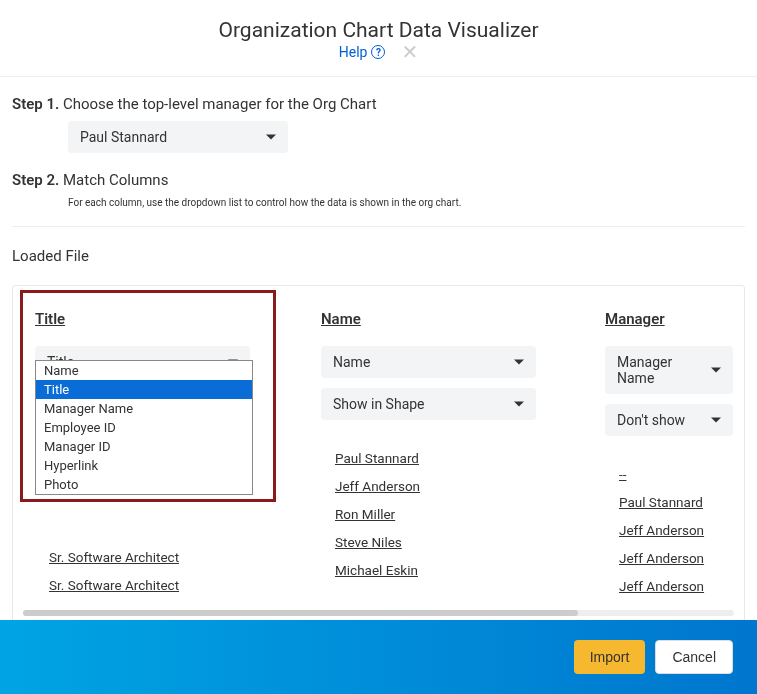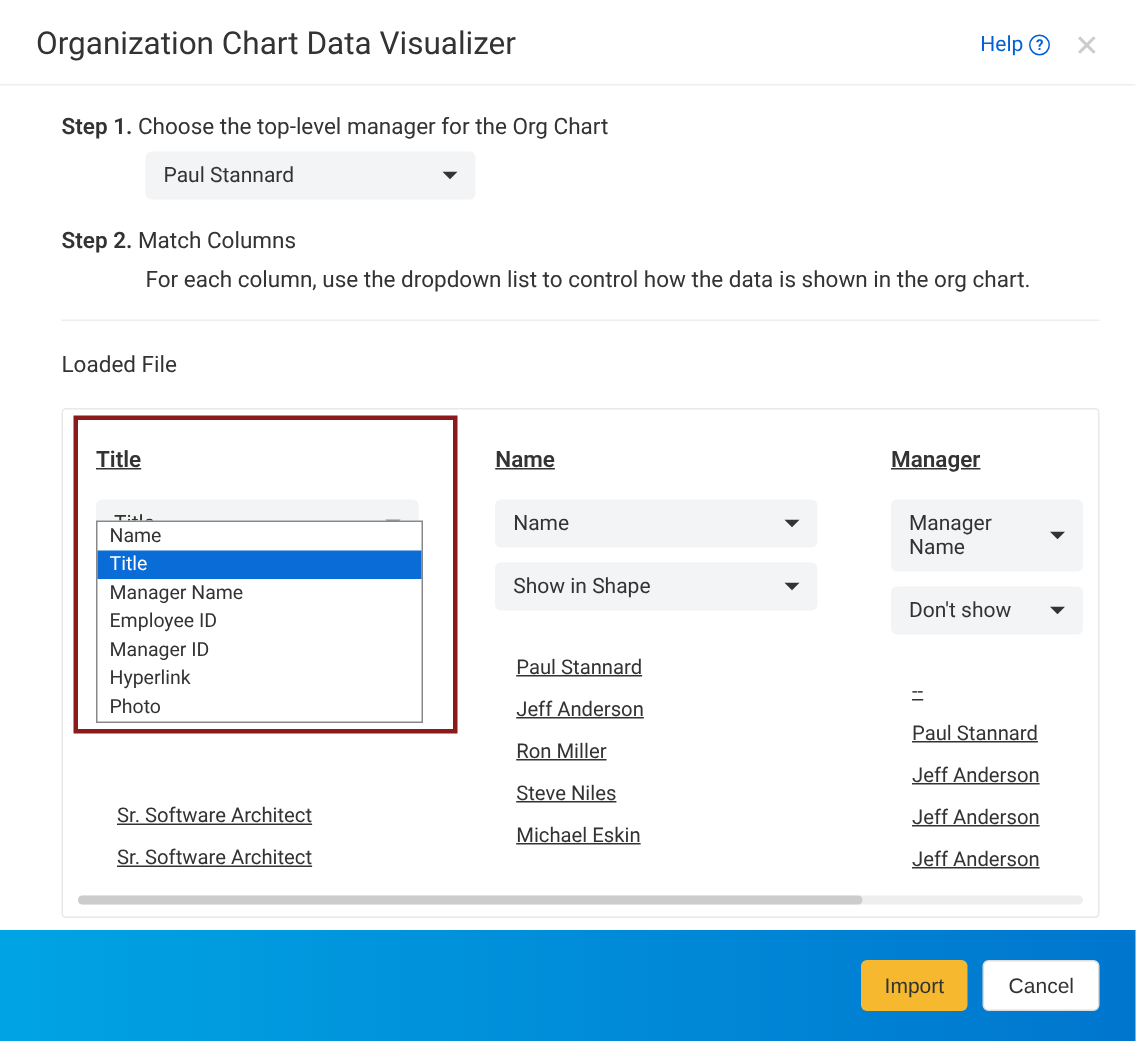--- a/index.html
+++ b/index.html
@@ -11,20 +11,21 @@
       overflow: hidden;
       font-size: 14px;
       color: #333;
     }
     .header {
       display: flex;
       justify-content: space-between;
       align-items: center;
       padding: 18px 24px 14px 24px;
       border-bottom: 1px solid #eee;
+      flex-direction: column;
     }
     .title {
       font-size: 21px;
       font-weight: 400;
       color: #333;
     }
     .header-right {
       display: flex;
       align-items: center;
       gap: 16px;
@@ -49,36 +50,35 @@
       font-weight: bold;
       color: #0060d5;
     }
     .close-icon {
       color: #ccc;
       font-size: 20px;
       cursor: pointer;
       line-height: 1;
     }
     .content {
-      padding: 18px 24px 0;
-      margin-left: 17px;
+      padding: 18px 12px 0;
     }
     .step {
       margin-bottom: 18px;
     }
     .step-label {
       font-size: 15px;
       color: #333;
       margin-bottom: 8px;
     }
     .step-label b {
       font-weight: 600;
     }
     .step-desc {
-      font-size: 15px;
+      font-size: 10px;
       color: #333;
       margin-left: 56px;
       margin-top: 4px;
     }
     .select {
       appearance: none;
       background: #f3f4f6;
       border: none;
       border-radius: 4px;
       padding: 8px 32px 8px 12px;

